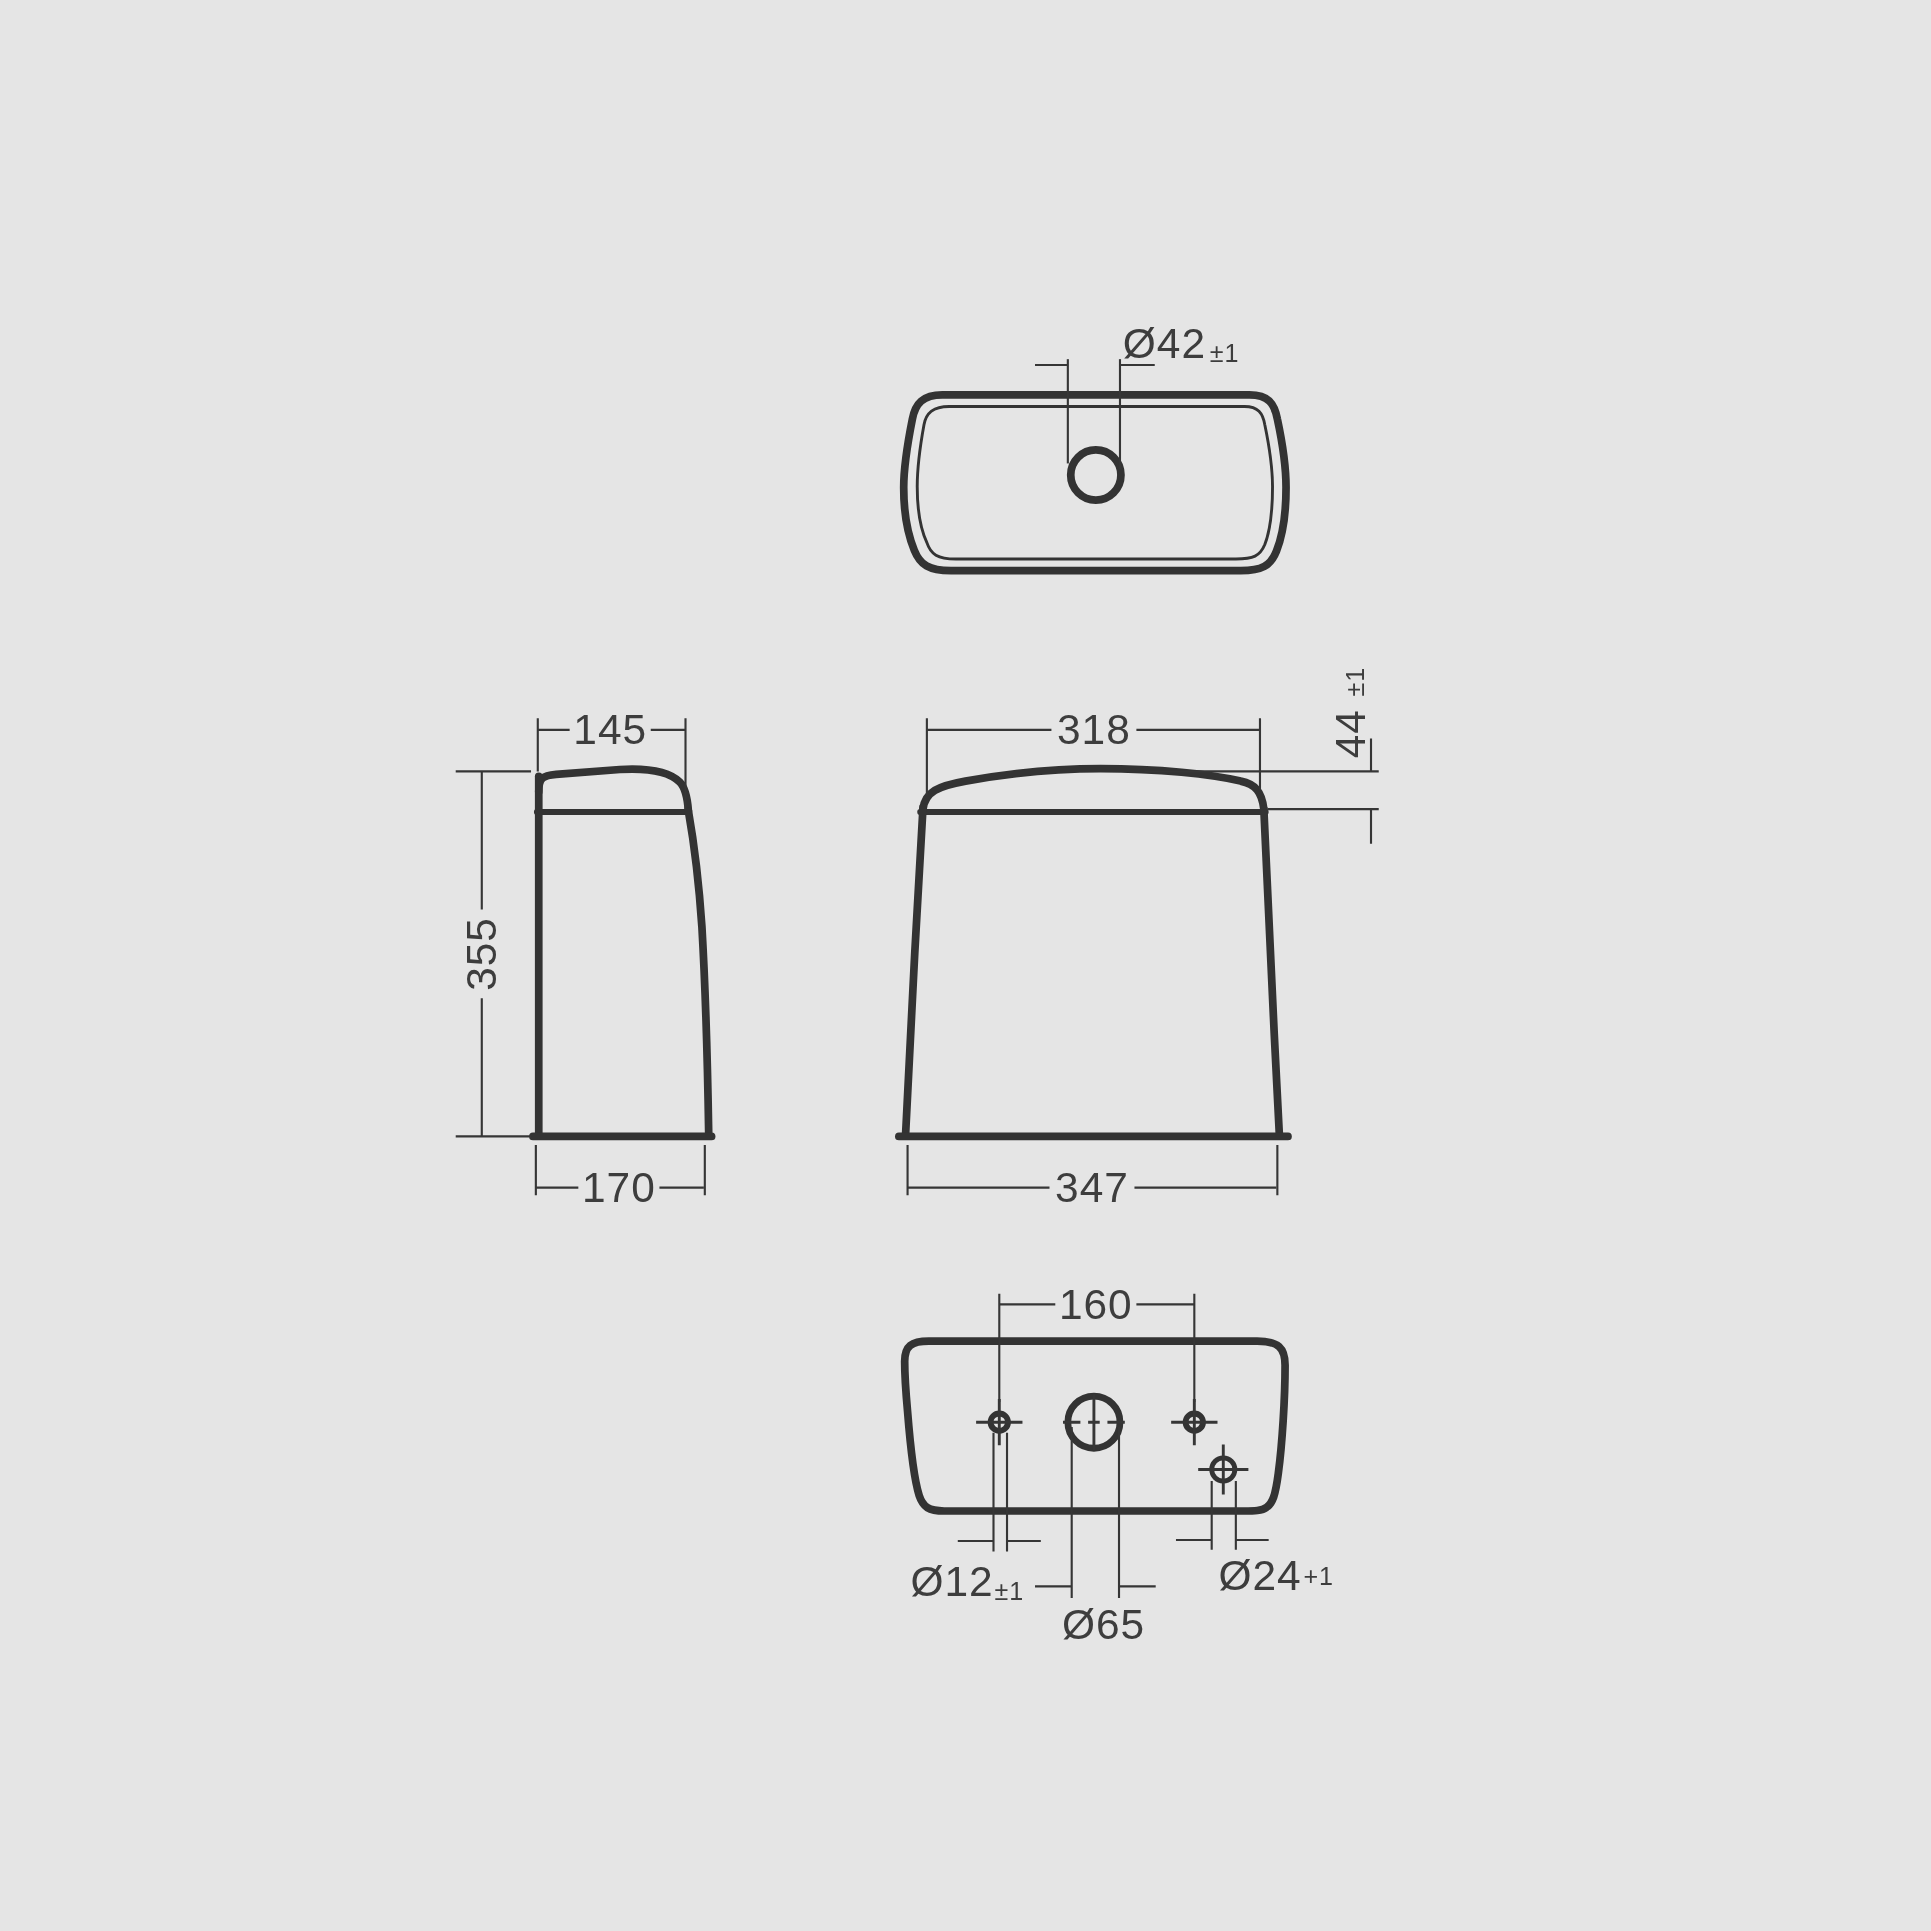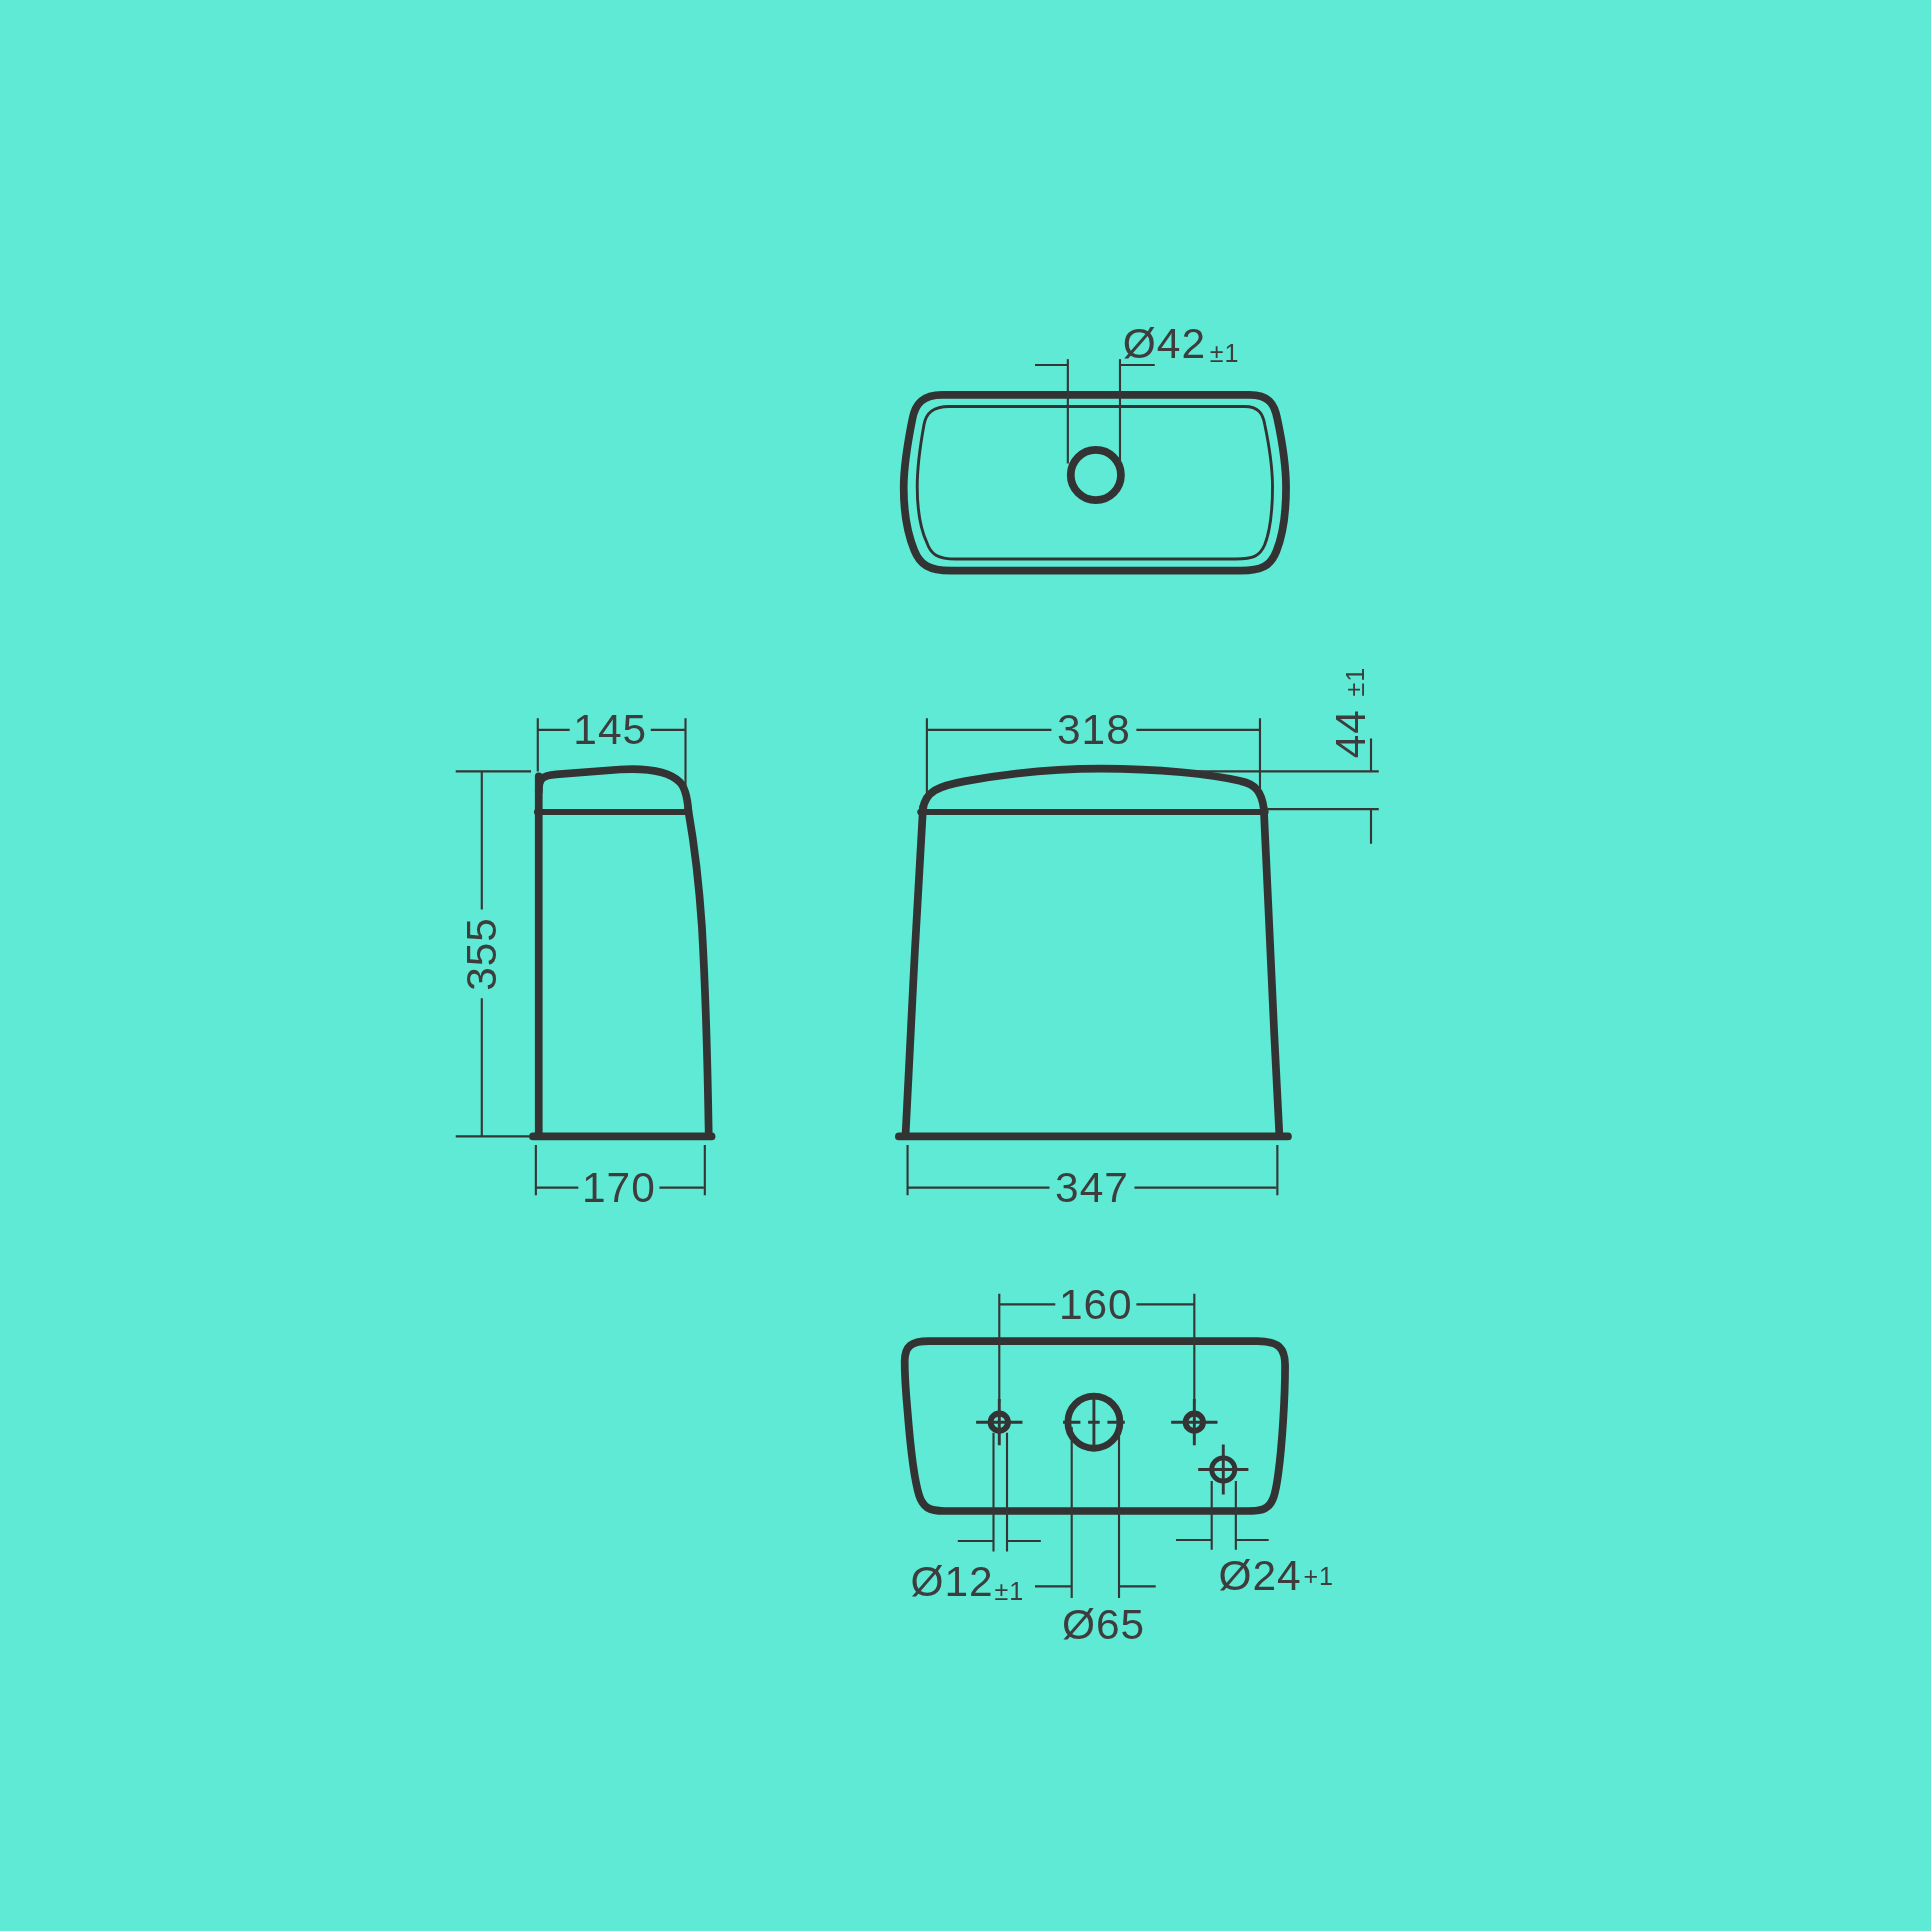--- a/index.html
+++ b/index.html
@@ -1,16 +1,16 @@
 <!DOCTYPE html>
 <html><head>
 <meta charset="utf-8">
 <style>
   html,body{margin:0;padding:0;background:#000;}
-  .stage{position:relative;width:1931px;height:1931px;background:#5eead4;overflow:hidden;}
+  .stage{position:relative;width:1931px;height:1931px;background:#e5e5e5;overflow:hidden;}
   svg{display:block;}
   .thick{fill:none;stroke:#333333;stroke-width:8;stroke-linecap:round;}
   .mid{fill:none;stroke:#333333;stroke-width:6;stroke-linecap:round;}
   .thin{fill:none;stroke:#333333;stroke-width:3;stroke-linecap:round;}
   .dim{fill:none;stroke:#363636;stroke-width:2.2;stroke-linecap:butt;}
   text{font-family:"Liberation Sans","DejaVu Sans",sans-serif;font-weight:300;fill:#3d3d3d;letter-spacing:1px;}
   .num{font-size:44px;}
   .sub{font-size:26px;}
   .ctr{text-anchor:middle;dominant-baseline:central;}
 </style>

